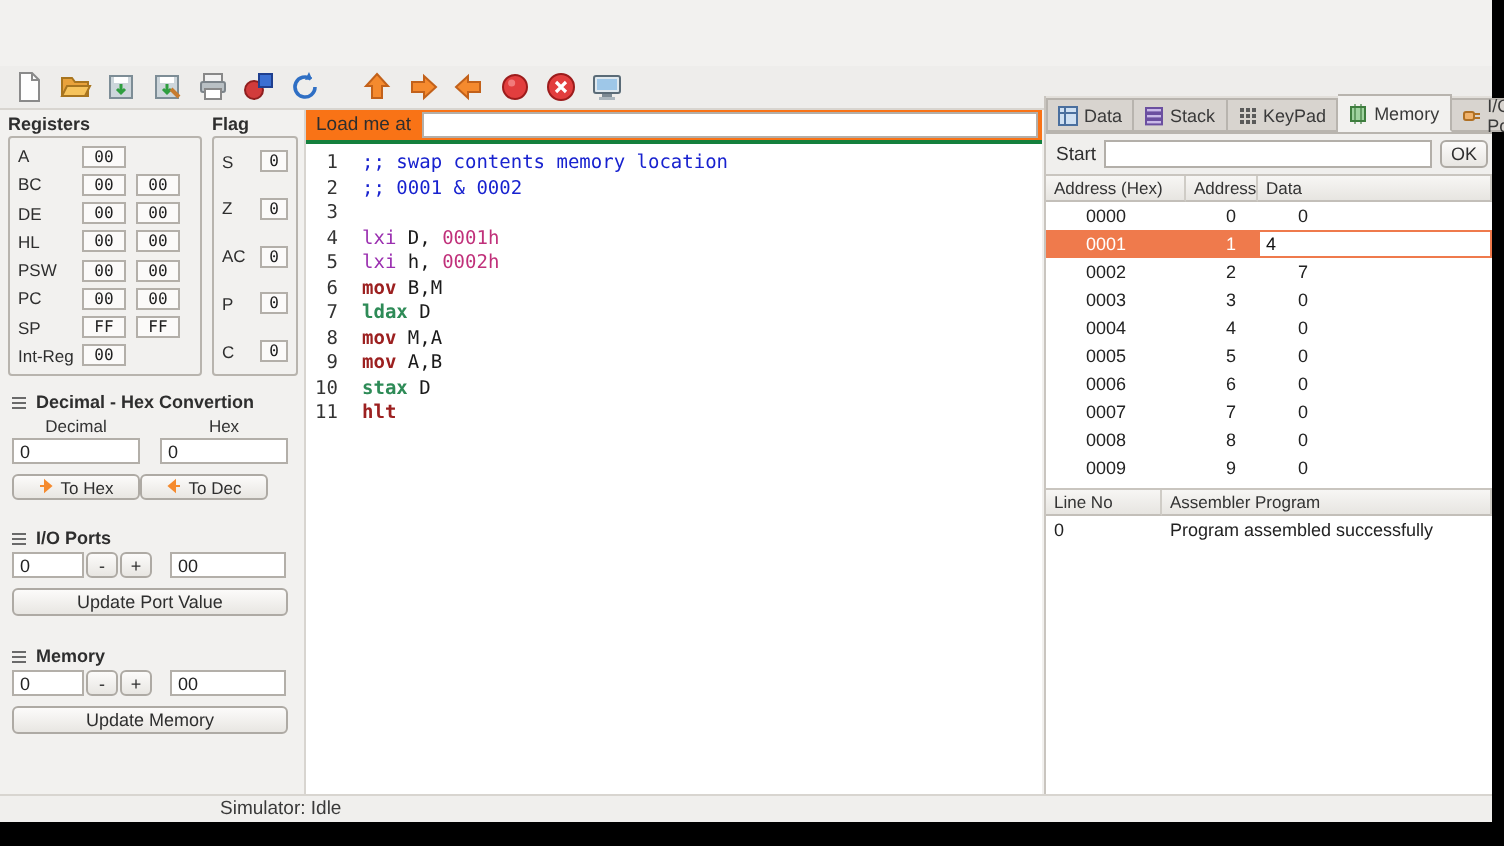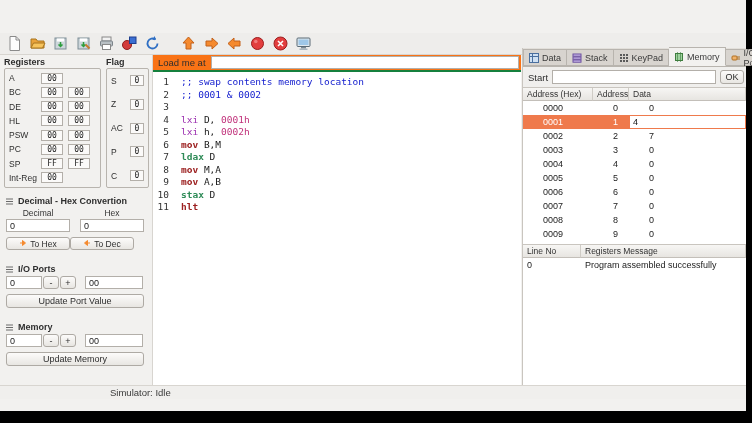--- a/index.html
+++ b/index.html
@@ -116,21 +116,21 @@
   .cell-edit { border:1px solid #ef7a4c; background:#fff; display:flex; align-items:center; }
   .cell-edit input { border:none; outline:none; width:100%; height:100%; font-size:9px;
     padding-left:3px; background:#fff; font-family:inherit; color:#111; }
 
   .messages { flex:1; background:#fff; border-top:1px solid #c9c5bf; overflow:hidden; }
   .msg-c1 { width:58px; flex:none; }
   .msg-c2 { flex:1; }
   .msg-row { display:flex; height:14px; font-size:9px; color:#222; align-items:center; }
   .msg-row div { padding-left:4px; }
 
-  .statusbar { position:absolute; left:0; right:0; bottom:12px; height:14px; background:#f0efed;
+  .statusbar { position:absolute; left:0; right:0; bottom:0; height:14px; background:#f0efed;
     border-top:1px solid #d8d5d0; display:flex; align-items:center; }
   .statusbar span { margin-left:110px; font-size:9.5px; color:#3a3a3a; }
 </style>
 </head>
 <body>
 
 <div class="screen">
   <div class="app">
 
 
@@ -530,21 +530,21 @@
           </div>
           <div class="mrow">
             <div class="md c1">0009</div>
             <div class="md c2">9</div>
             <div class="md c3">0</div>
           </div>
         </div>
       <div class="messages" id="messages">
           <div class="thead">
             <div class="th msg-c1">Line No</div>
-            <div class="th msg-c2">Registers Message</div>
+            <div class="th msg-c2">Assembler Program</div>
           </div>
           <div class="msg-row">
             <div class="msg-c1">0</div>
             <div class="msg-c2">Program assembled successfully</div>
           </div>
         </div>
     </div>
 
     <div class="statusbar">
       <span>Simulator: Idle</span>

